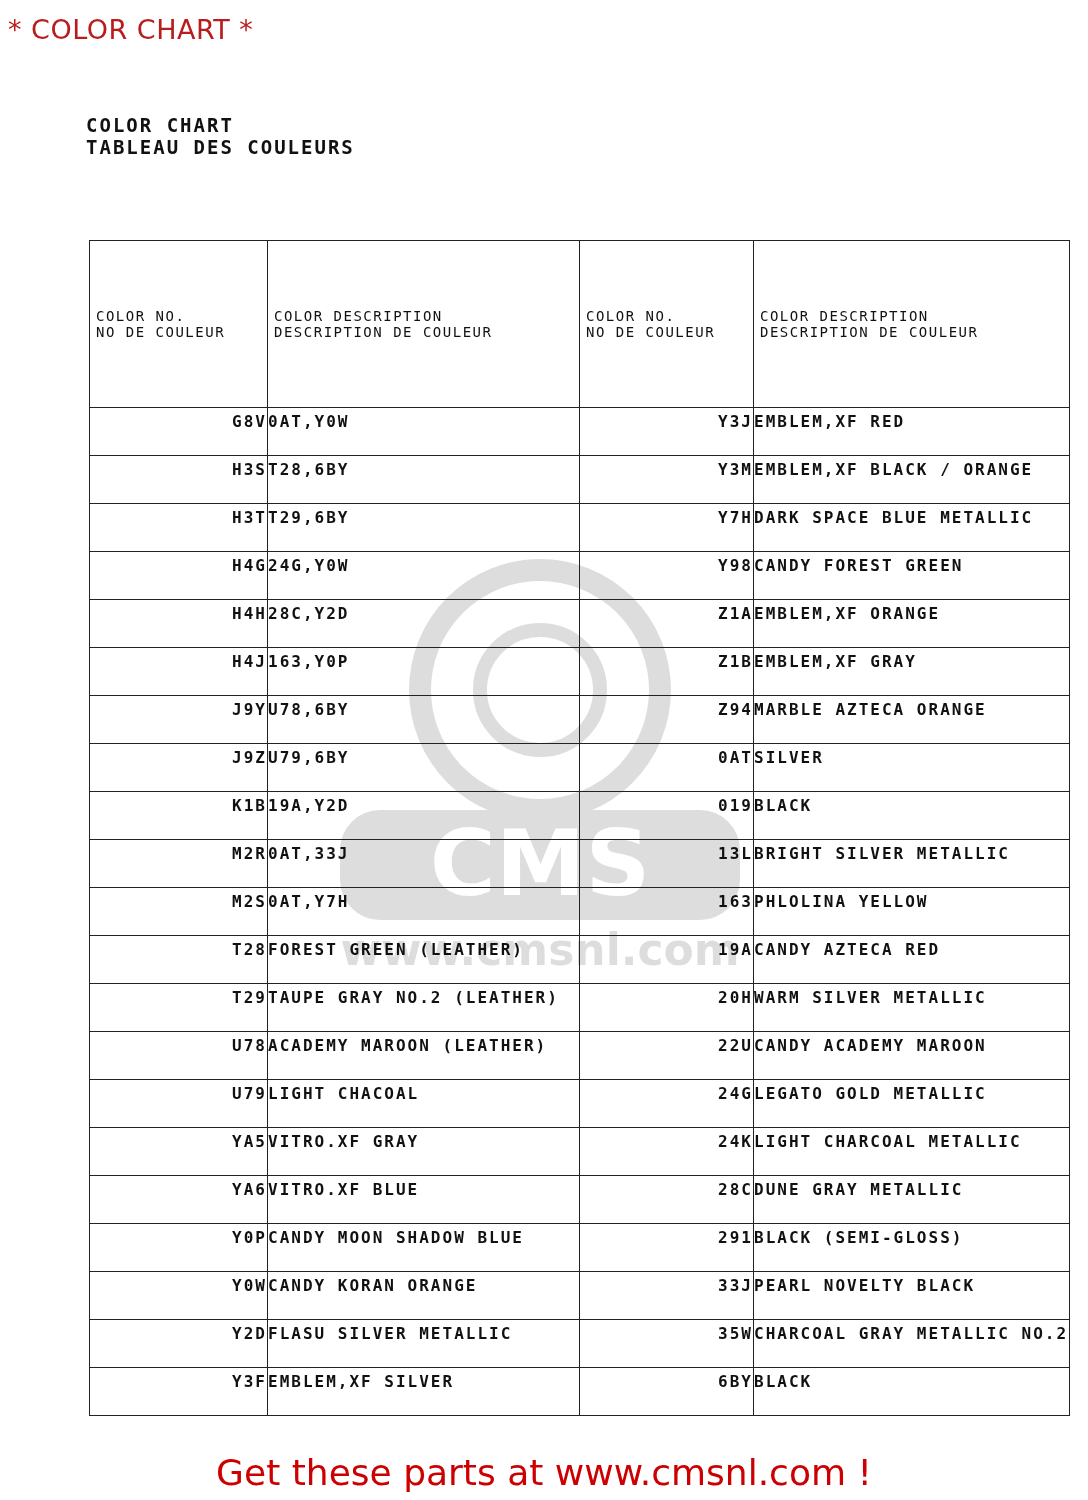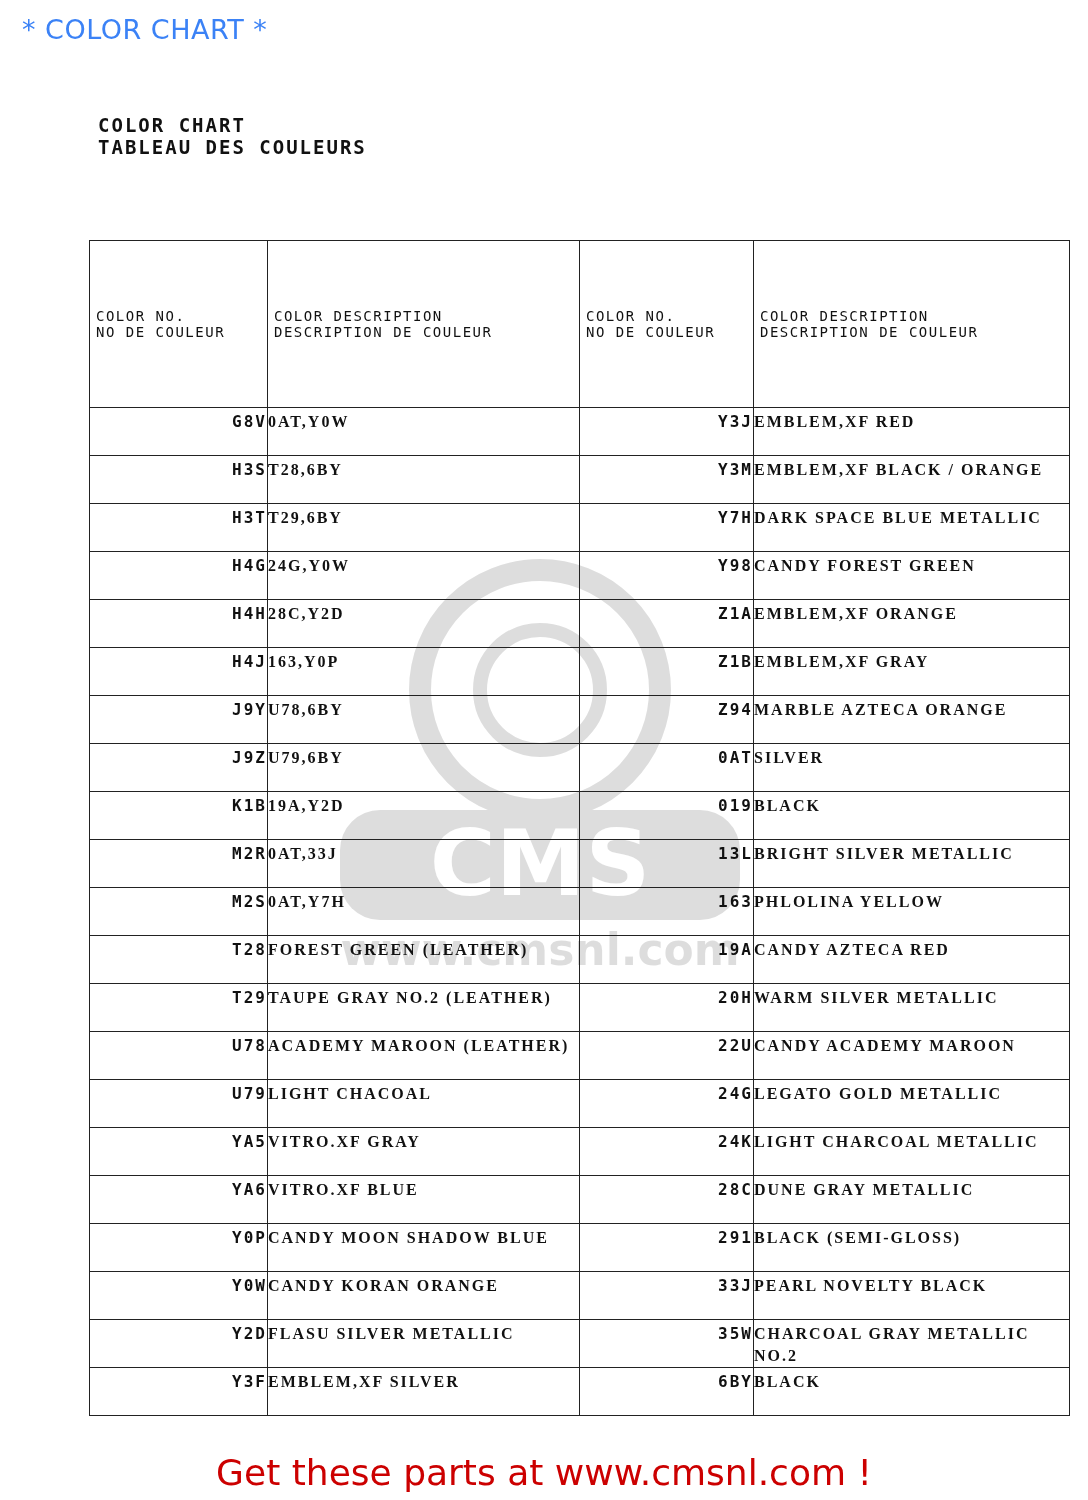--- a/index.html
+++ b/index.html
@@ -1,27 +1,27 @@
 <!DOCTYPE html>
 <html><head>
 <meta charset="utf-8">
 <style>
   html, body { margin: 0; padding: 0; background: #ffffff; }
   body { width: 1088px; height: 1500px; position: relative; overflow: hidden; font-family: "DejaVu Sans", sans-serif; }
-  .page-title { position: absolute; left: 22px; top: 14px; font-size: 27px; color: #3b82f6; letter-spacing: 0.5px; font-family: "DejaVu Sans", sans-serif; }
-  .doc-heading { position: absolute; left: 98px; top: 114px; font-family: "DejaVu Sans Mono", monospace; font-size: 19px; line-height: 22px; color: #111; letter-spacing: 2px; font-weight: bold; }
+  .page-title { position: absolute; left: 8px; top: 14px; font-size: 27px; color: #b91c1c; letter-spacing: 0.5px; font-family: "DejaVu Sans", sans-serif; }
+  .doc-heading { position: absolute; left: 86px; top: 114px; font-family: "DejaVu Sans Mono", monospace; font-size: 19px; line-height: 22px; color: #111; letter-spacing: 2px; font-weight: bold; }
   .doc-heading div { white-space: pre; }
   .watermark { position: absolute; left: 300px; top: 540px; width: 480px; height: 440px; pointer-events: none; opacity: 0.13; }
   table.chart { position: absolute; left: 89px; top: 240px; width: 980px; border-collapse: collapse; font-family: "DejaVu Sans Mono", monospace; color: #111; table-layout: fixed; }
   table.chart td, table.chart th { border: 1px solid #222; vertical-align: top; padding: 0; }
   table.chart th { font-weight: normal; text-align: left; font-size: 14px; letter-spacing: 1.5px; height: 166px; vertical-align: middle; padding-left: 6px; }
   table.chart th .l1 { display:block; }
   table.chart td { height: 44px; font-size: 16px; font-weight: bold; letter-spacing: 2px; line-height: 22px; padding-top: 3px; }
   td.code { text-align: right; }
-  td.desc { padding-left: 12px; font-family: Liberation Serif, serif; }
+  td.desc { padding-left: 12px; }
   .col-w1 { width: 178px; } .col-w2 { width: 312px; } .col-w3 { width: 174px; } .col-w4 { width: 316px; }
   .footer { position: absolute; left: 0; width: 1088px; top: 1452px; text-align: center; color: #cc0000; font-size: 36px; font-family: "DejaVu Sans", sans-serif; }
 </style>
 </head>
 <body>
 
 <div class="page-title">* COLOR CHART *</div>
 
 <div class="doc-heading">
   <div>COLOR CHART</div>

